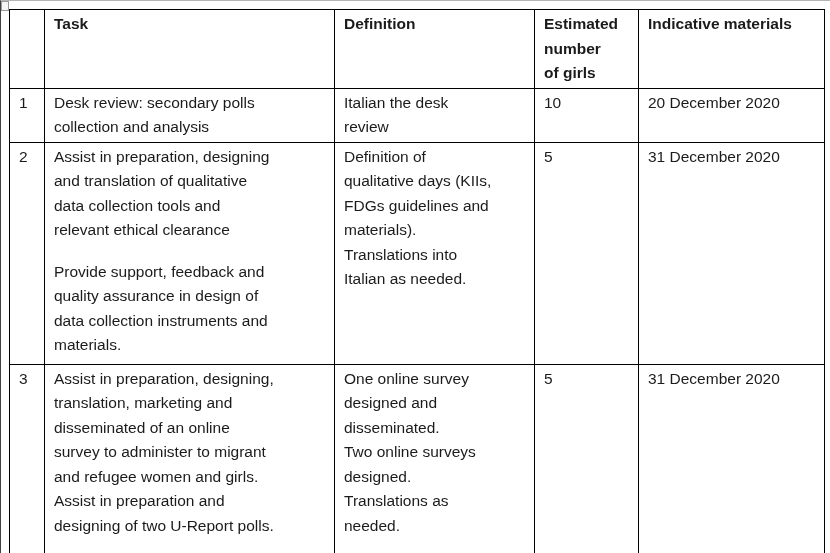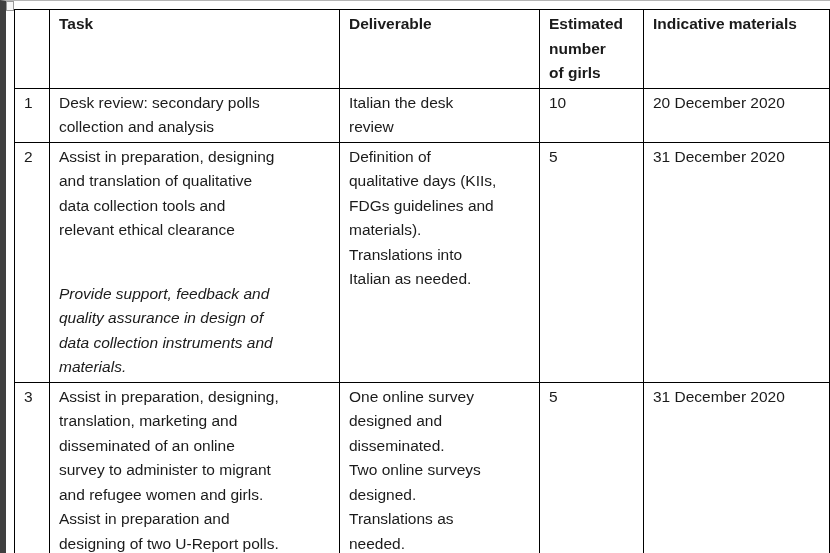--- a/index.html
+++ b/index.html
@@ -4,21 +4,21 @@
 <style>
   * { margin: 0; padding: 0; box-sizing: border-box; }
   html, body { background: #ffffff; }
   .page {
     position: relative;
     width: 830px;
     height: 553px;
     overflow: hidden;
     background: #ffffff;
     border-top: 1px solid #b5b5b5;
-    border-left: 6px solid #404040;
+    border-left: 1px solid #404040;
     font-family: "Liberation Sans", "DejaVu Sans", sans-serif;
     color: #1b1b1b;
   }
   .corner-artifact {
     position: absolute;
     top: 0; left: 0;
     width: 8px; height: 10px;
     border: 1px solid #9a9a9a;
     background: #f6f6f6;
     z-index: 2;
@@ -36,21 +36,21 @@
   table.workplan th, table.workplan td {
     border: 1.5px solid #000000;
     vertical-align: top;
     padding: 2px 8px 2px 9px;
     text-align: left;
     overflow: hidden;
   }
   table.workplan th { font-weight: 700; }
   td.num, th.num { text-align: center; padding-left: 2px; padding-right: 2px; }
   .pre { white-space: pre; }
-  .task-italic { font-style: italic; margin-top: 39px; white-space: pre; }
+  .task-italic { margin-top: 17px; white-space: pre; }
   .task-italic:empty { display: none; margin-top: 0; }
   tr.r-header { height: 70px; }
   tr.r-1 { height: 52px; }
   tr.r-2 { height: 222px; }
   tr.r-3 { height: 193px; }
 </style>
 </head>
 <body>
 
 <div class="page">
@@ -63,21 +63,21 @@
       <col style="width:290px">
       <col style="width:200px">
       <col style="width:104px">
       <col style="width:186px">
     </colgroup>
 
     <tbody>
         <tr class="r-header">
       <th class="num"></th>
       <th class="pre">Task</th>
-      <th class="pre">Deliverable</th>
+      <th class="pre">Definition</th>
       <th class="pre">Estimated
 number
 of girls</th>
       <th class="pre">Indicative materials</th>
     </tr>
 
     <tr class="r-1">
       <td class="num">1</td>
       <td>
         <div class="pre">Desk review: secondary polls

